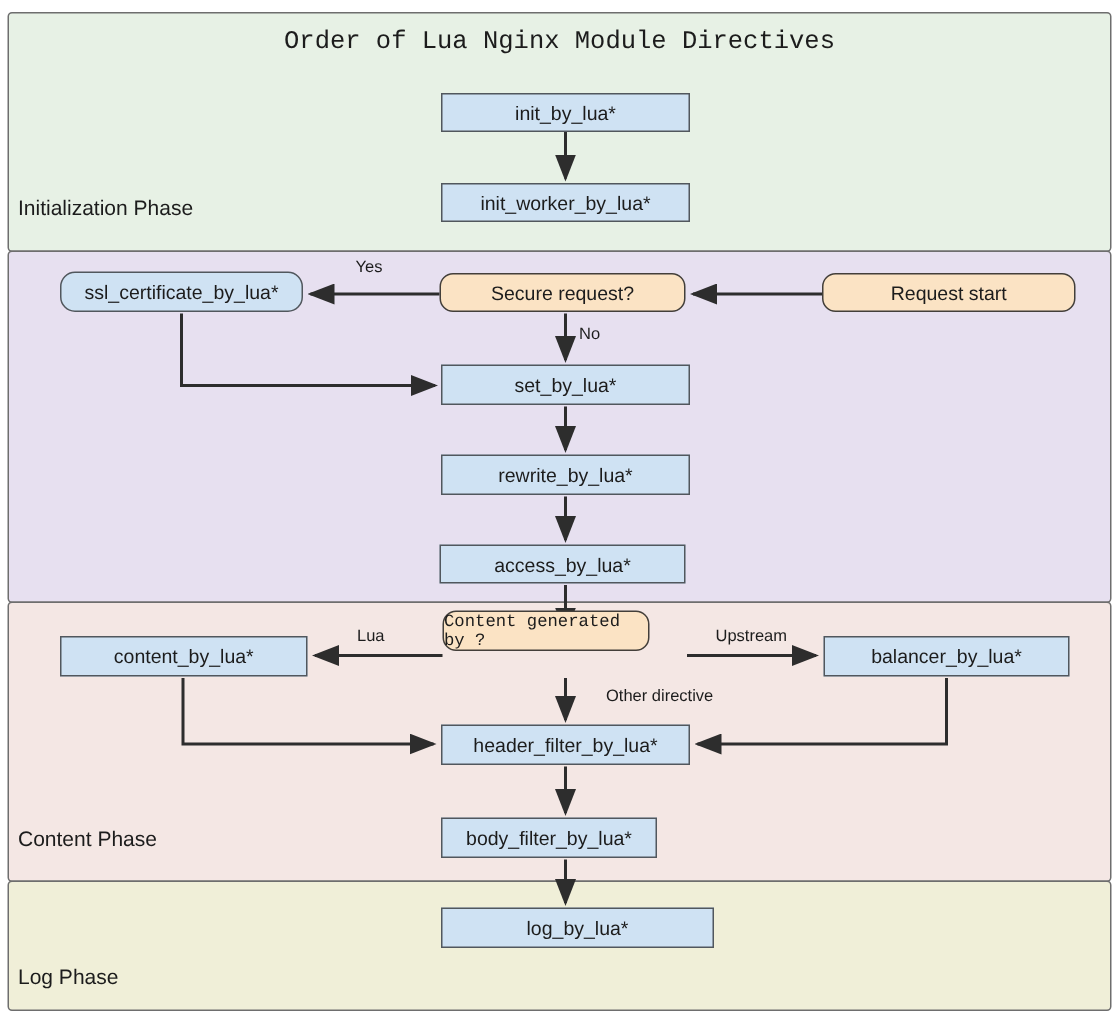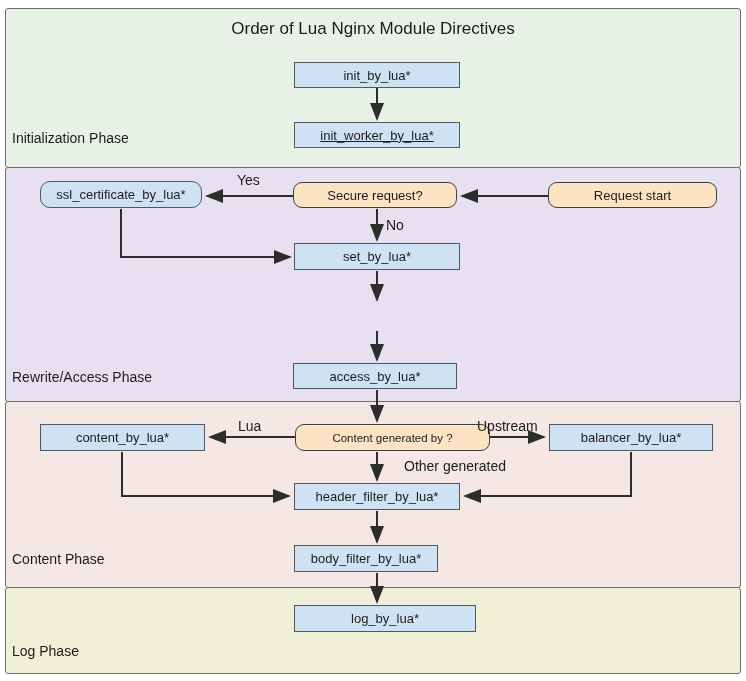--- a/index.html
+++ b/index.html
@@ -19,34 +19,34 @@
   .phase-section {
     position:absolute; left:5px; width:736px;
     border:1px solid var(--section-border); border-radius:3px;
   }
   .phase-init    { top:8px;   height:160px; background:var(--phase-initialization-bg); }
   .phase-rewrite { top:167px; height:235px; background:var(--phase-rewrite-access-bg); }
   .phase-content { top:401px; height:187px; background:var(--phase-content-bg); }
   .phase-log     { top:587px; height:87px;  background:var(--phase-log-bg); }
   .diagram-title {
     position:absolute; left:0; right:0; top:19px; text-align:center;
-    font-size:17px; color:var(--text);
+    font-size:17px; color:var(--text);font-family:Liberation Mono, monospace;
   }
   .phase-label { position:absolute; left:12px; font-size:14px; color:var(--text); }
   .node {
     position:absolute; display:flex; align-items:center; justify-content:center;
     background:var(--process-fill); border:1.5px solid var(--process-border);
     font-size:13px; color:var(--text); text-align:left;
   }
   .decision {
     background:var(--decision-fill); border:1.5px solid var(--decision-border);
     border-radius:9px;
   }
   .node-small { font-size:11.5px; }
-  .edge-label { position:absolute; font-size:14px; color:var(--text); white-space:nowrap; }
+  .edge-label { position:absolute; font-size:11px; color:var(--text); white-space:nowrap; }
   svg.arrows { position:absolute; left:0; top:0; pointer-events:none; }
   svg.arrows .edge { stroke:var(--arrow); stroke-width:2; fill:none; }
   svg.arrows .ah { fill:var(--arrow); }
 </style>
 </head>
 <body>
 
 <div class="canvas">
 
   <div class="phase-section phase-init"></div>
@@ -73,37 +73,37 @@
     <line class="edge" x1="377" y1="452" x2="377" y2="480" marker-end="url(#ah)"></line>
     <polyline class="edge" points="122,452 122,496 289,496" marker-end="url(#ah)"></polyline>
     <polyline class="edge" points="631,452 631,496 465,496" marker-end="url(#ah)"></polyline>
     <line class="edge" x1="377" y1="511" x2="377" y2="542" marker-end="url(#ah)"></line>
     <line class="edge" x1="377" y1="573" x2="377" y2="602" marker-end="url(#ah)"></line>
   </svg>
 
   <div class="diagram-title">Order of Lua Nginx Module Directives</div>
 
   <div class="phase-label" style="top:130px;">Initialization Phase</div>
-  <div class="phase-label" style="top:369px;">Rewrite/Access Phase</div>
   <div class="phase-label" style="top:551px;">Content Phase</div>
   <div class="phase-label" style="top:643px;">Log Phase</div>
 
   <div class="node" style="left:294px; top:62px; width:166px; height:26px;">init_by_lua*</div>
-  <div class="node" style="left:294px; top:122px; width:166px; height:26px;text-decoration:underline;">init_worker_by_lua*</div>
+  <div class="node" style="left:294px; top:122px; width:166px; height:26px;">init_worker_by_lua*</div>
   <div class="node" style="left:40px; top:181px; width:162px; height:27px;border-radius:10px;">ssl_certificate_by_lua*</div>
   <div class="node decision" style="left:293px; top:182px; width:164px; height:26px;">Secure request?</div>
   <div class="node decision" style="left:548px; top:182px; width:169px; height:26px;">Request start</div>
   <div class="node" style="left:294px; top:243px; width:166px; height:27px;">set_by_lua*</div>
+  <div class="node" style="left:294px; top:303px; width:166px; height:27px;">rewrite_by_lua*</div>
   <div class="node" style="left:293px; top:363px; width:164px; height:26px;">access_by_lua*</div>
   <div class="node" style="left:40px; top:424px; width:165px; height:27px;">content_by_lua*</div>
-  <div class="node decision node-small" style="left:295px; top:424px; width:195px; height:27px;">Content generated by ?</div>
+  <div class="node decision node-small" style="left:295px; top:407px; width:138px; height:27px;font-family:Liberation Mono, monospace;">Content generated by ?</div>
   <div class="node" style="left:549px; top:424px; width:164px; height:27px;">balancer_by_lua*</div>
   <div class="node" style="left:294px; top:483px; width:166px; height:27px;">header_filter_by_lua*</div>
   <div class="node" style="left:294px; top:545px; width:144px; height:27px;">body_filter_by_lua*</div>
   <div class="node" style="left:294px; top:605px; width:182px; height:27px;">log_by_lua*</div>
 
   <div class="edge-label" style="left:237px; top:172px;">Yes</div>
   <div class="edge-label" style="left:386px; top:217px;">No</div>
   <div class="edge-label" style="left:238px; top:418px;">Lua</div>
   <div class="edge-label" style="left:477px; top:418px;">Upstream</div>
-  <div class="edge-label" style="left:404px; top:458px;">Other generated</div>
+  <div class="edge-label" style="left:404px; top:458px;">Other directive</div>
 
 </div>
 
 </body></html>

